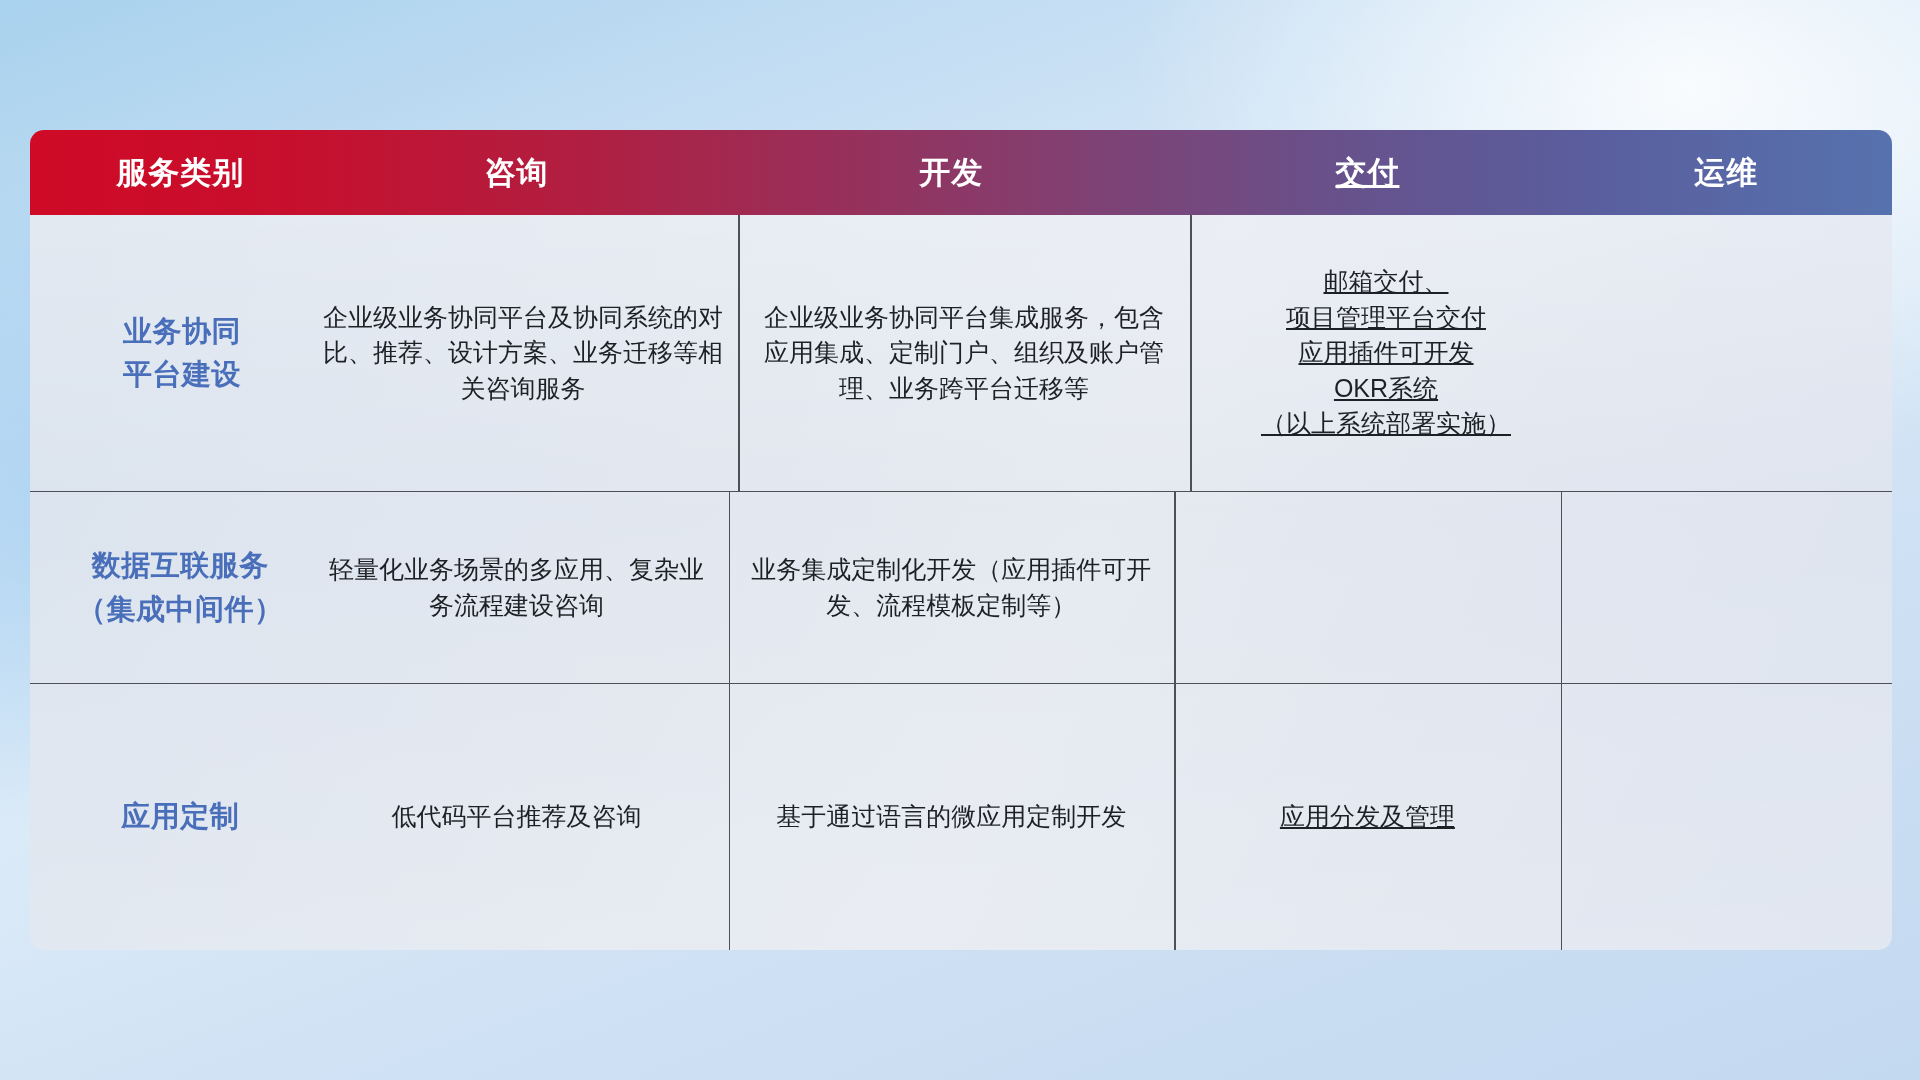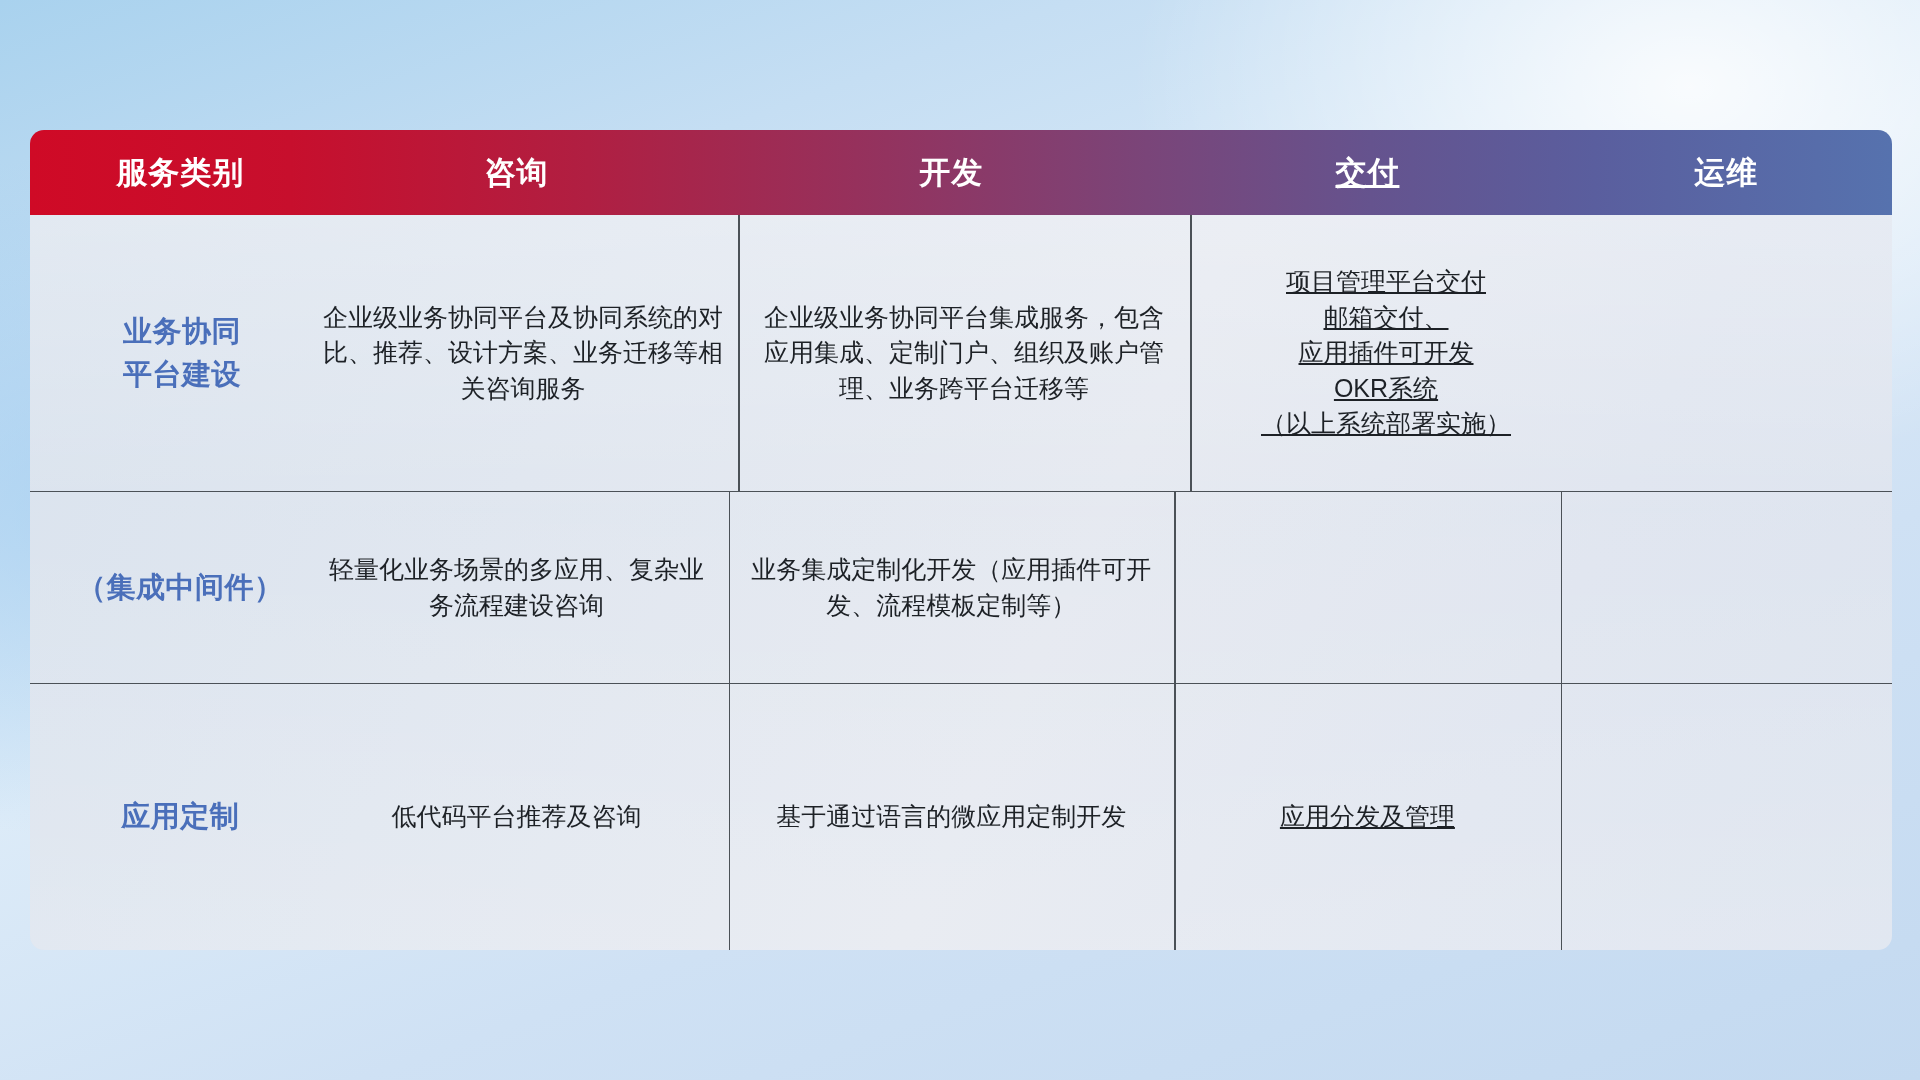--- a/index.html
+++ b/index.html
@@ -111,32 +111,33 @@
       <div class="td c1 cat">
         <div>
           <span class="mline">业务协同</span>
           <span class="mline">平台建设</span>
         </div>
       </div>
       <div class="td c2">企业级业务协同平台及协同系统的对比、推荐、设计方案、业务迁移等相关咨询服务</div>
       <div class="td c3">企业级业务协同平台集成服务，包含应用集成、定制门户、组织及账户管理、业务跨平台迁移等</div>
       <div class="td c4">
         <div>
+          <span class="mline">邮箱交付、</span>
           <span class="mline">项目管理平台交付</span>
-          <span class="mline">邮箱交付、</span>
           <span class="mline">应用插件可开发</span>
           <span class="mline">OKR系统</span>
           <span class="mline">（以上系统部署实施）</span>
         </div>
       </div>
     </div>
 
     <div class="tr r2">
       <div class="td c1 cat">
         <div>
+          <span class="mline">数据互联服务</span>
           <span class="mline">（集成中间件）</span>
         </div>
       </div>
       <div class="td c2">轻量化业务场景的多应用、复杂业务流程建设咨询</div>
       <div class="td c3">业务集成定制化开发（应用插件可开发、流程模板定制等）</div>
       <div class="td c4"></div>
       <div class="td c5"></div>
     </div>
 
     <div class="tr r3">

